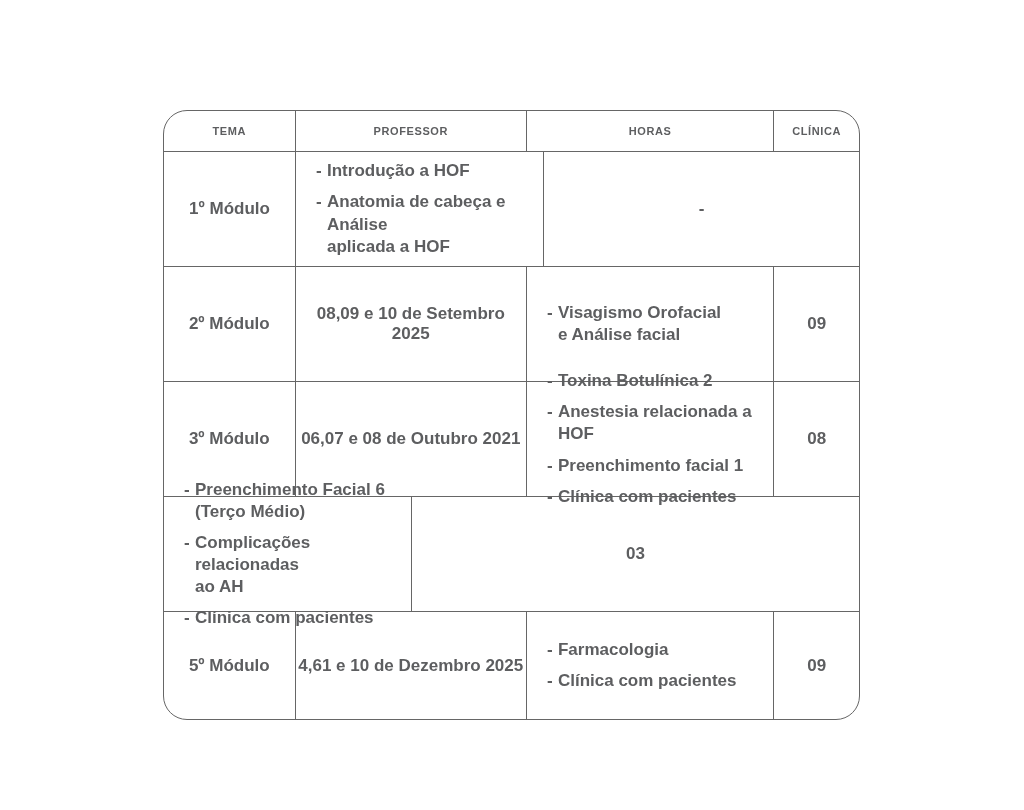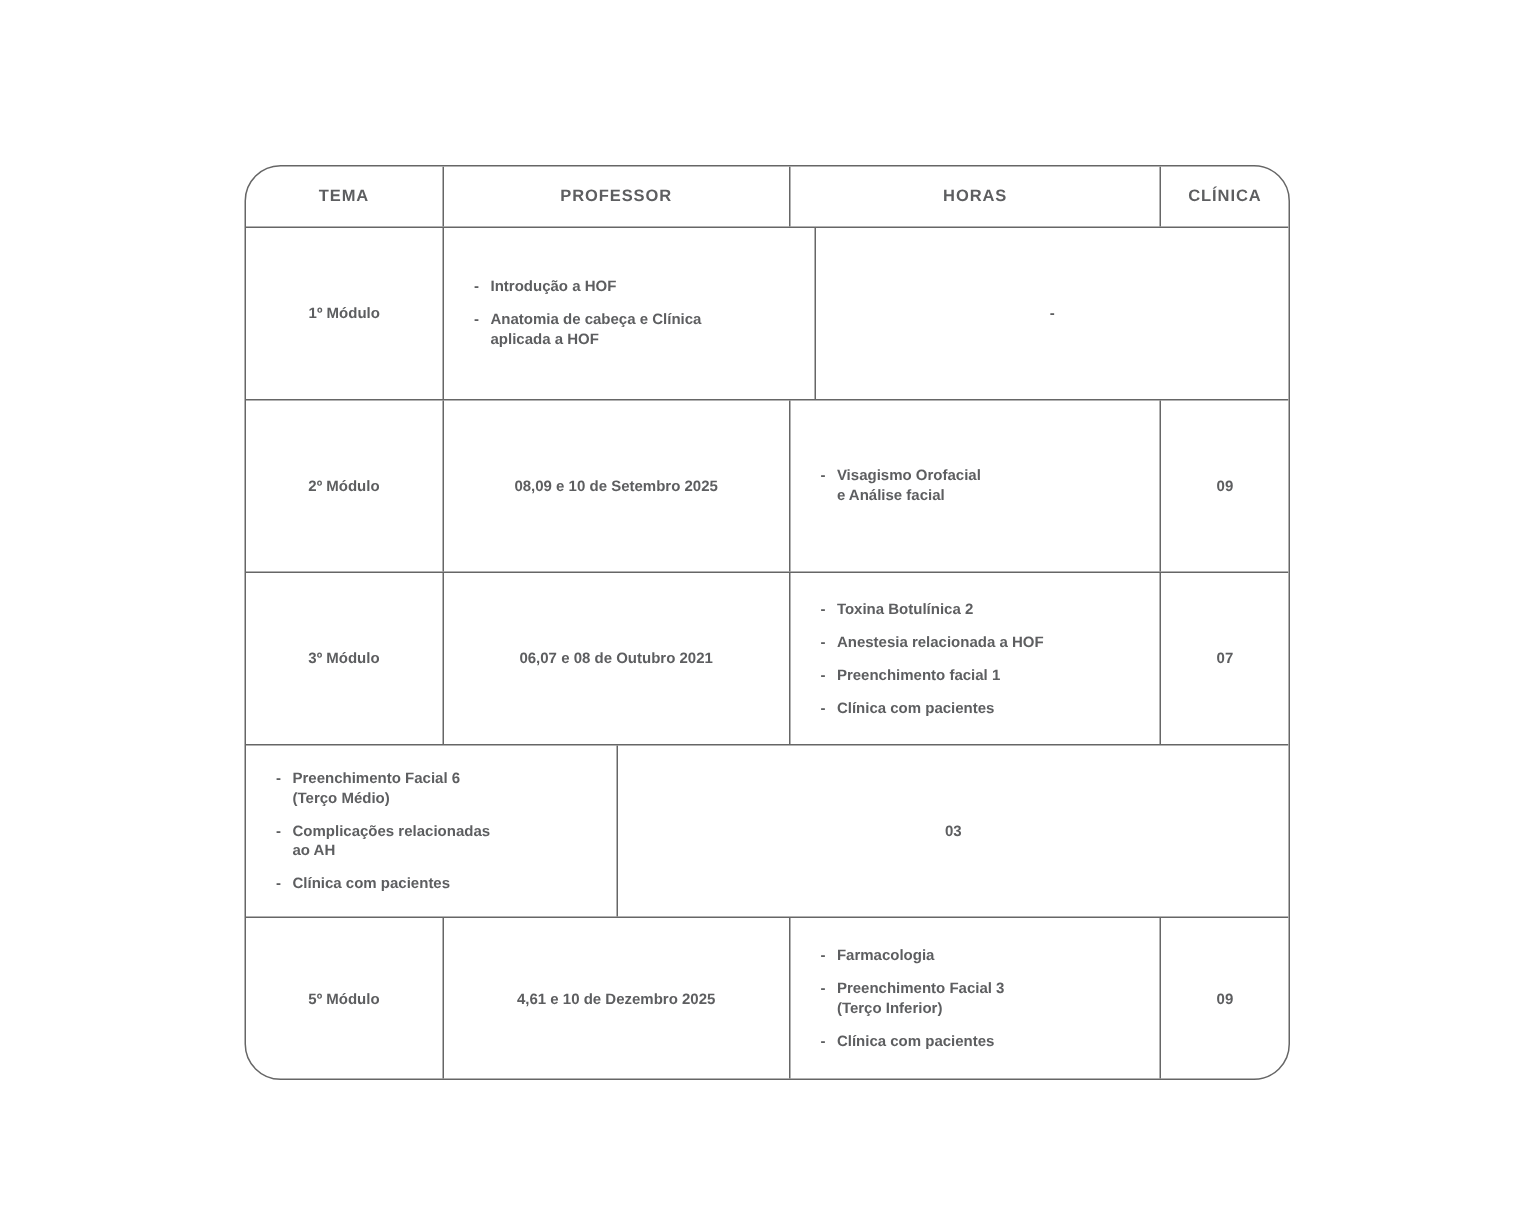--- a/index.html
+++ b/index.html
@@ -44,21 +44,21 @@
   .col-prof    { width: 232px; }
   .col-horas   { width: 248px; }
   .col-clinica { width: 85px; flex: 1 1 auto; }
   .header .cell {
     font-size: 11px;
     font-weight: bold;
     letter-spacing: 0.6px;
     text-transform: uppercase;
   }
   .trow.body .cell {
-    font-size: 10px;
+    font-size: 17px;
     font-weight: bold;
   }
   .cell.col-horas {
     justify-content: flex-start;
     text-align: left;
     padding: 10px 8px 10px 20px;
   }
   ul.horas-list {
     list-style: none;
     margin: 0;
@@ -86,21 +86,21 @@
     <div class="cell col-tema">TEMA</div>
     <div class="cell col-prof">PROFESSOR</div>
     <div class="cell col-horas" style="justify-content:center;text-align:center;padding:0;">HORAS</div>
     <div class="cell col-clinica">CLÍNICA</div>
   </div>
   <div id="rows-container" style="display: contents;"><div class="trow body">
         <div class="cell col-tema">1º Módulo</div>
         <div class="cell col-horas">
           <ul class="horas-list">
             <li>Introdução a HOF</li>
-            <li>Anatomia de cabeça e Clínica
+            <li>Anatomia de cabeça e Análise
 aplicada a HOF</li>
           </ul>
         </div>
         <div class="cell col-clinica">-</div>
       </div><div class="trow body">
         <div class="cell col-tema">2º Módulo</div>
         <div class="cell col-prof">08,09 e 10 de Setembro 2025</div>
         <div class="cell col-horas">
           <ul class="horas-list">
             <li>Visagismo Orofacial
@@ -112,38 +112,36 @@
         <div class="cell col-tema">3º Módulo</div>
         <div class="cell col-prof">06,07 e 08 de Outubro 2021</div>
         <div class="cell col-horas">
           <ul class="horas-list">
             <li>Toxina Botulínica 2</li>
             <li>Anestesia relacionada a HOF</li>
             <li>Preenchimento facial 1</li>
             <li>Clínica com pacientes</li>
           </ul>
         </div>
-        <div class="cell col-clinica">07</div>
+        <div class="cell col-clinica">08</div>
       </div><div class="trow body">
         <div class="cell col-horas">
           <ul class="horas-list">
             <li>Preenchimento Facial 6
 (Terço Médio)</li>
             <li>Complicações relacionadas
 ao AH</li>
             <li>Clínica com pacientes</li>
           </ul>
         </div>
         <div class="cell col-clinica">03</div>
       </div><div class="trow body">
         <div class="cell col-tema">5º Módulo</div>
         <div class="cell col-prof">4,61 e 10 de Dezembro 2025</div>
         <div class="cell col-horas">
           <ul class="horas-list">
             <li>Farmacologia</li>
-            <li>Preenchimento Facial 3
-(Terço Inferior)</li>
             <li>Clínica com pacientes</li>
           </ul>
         </div>
         <div class="cell col-clinica">09</div>
       </div></div>
 </div>
 
 </body></html>

